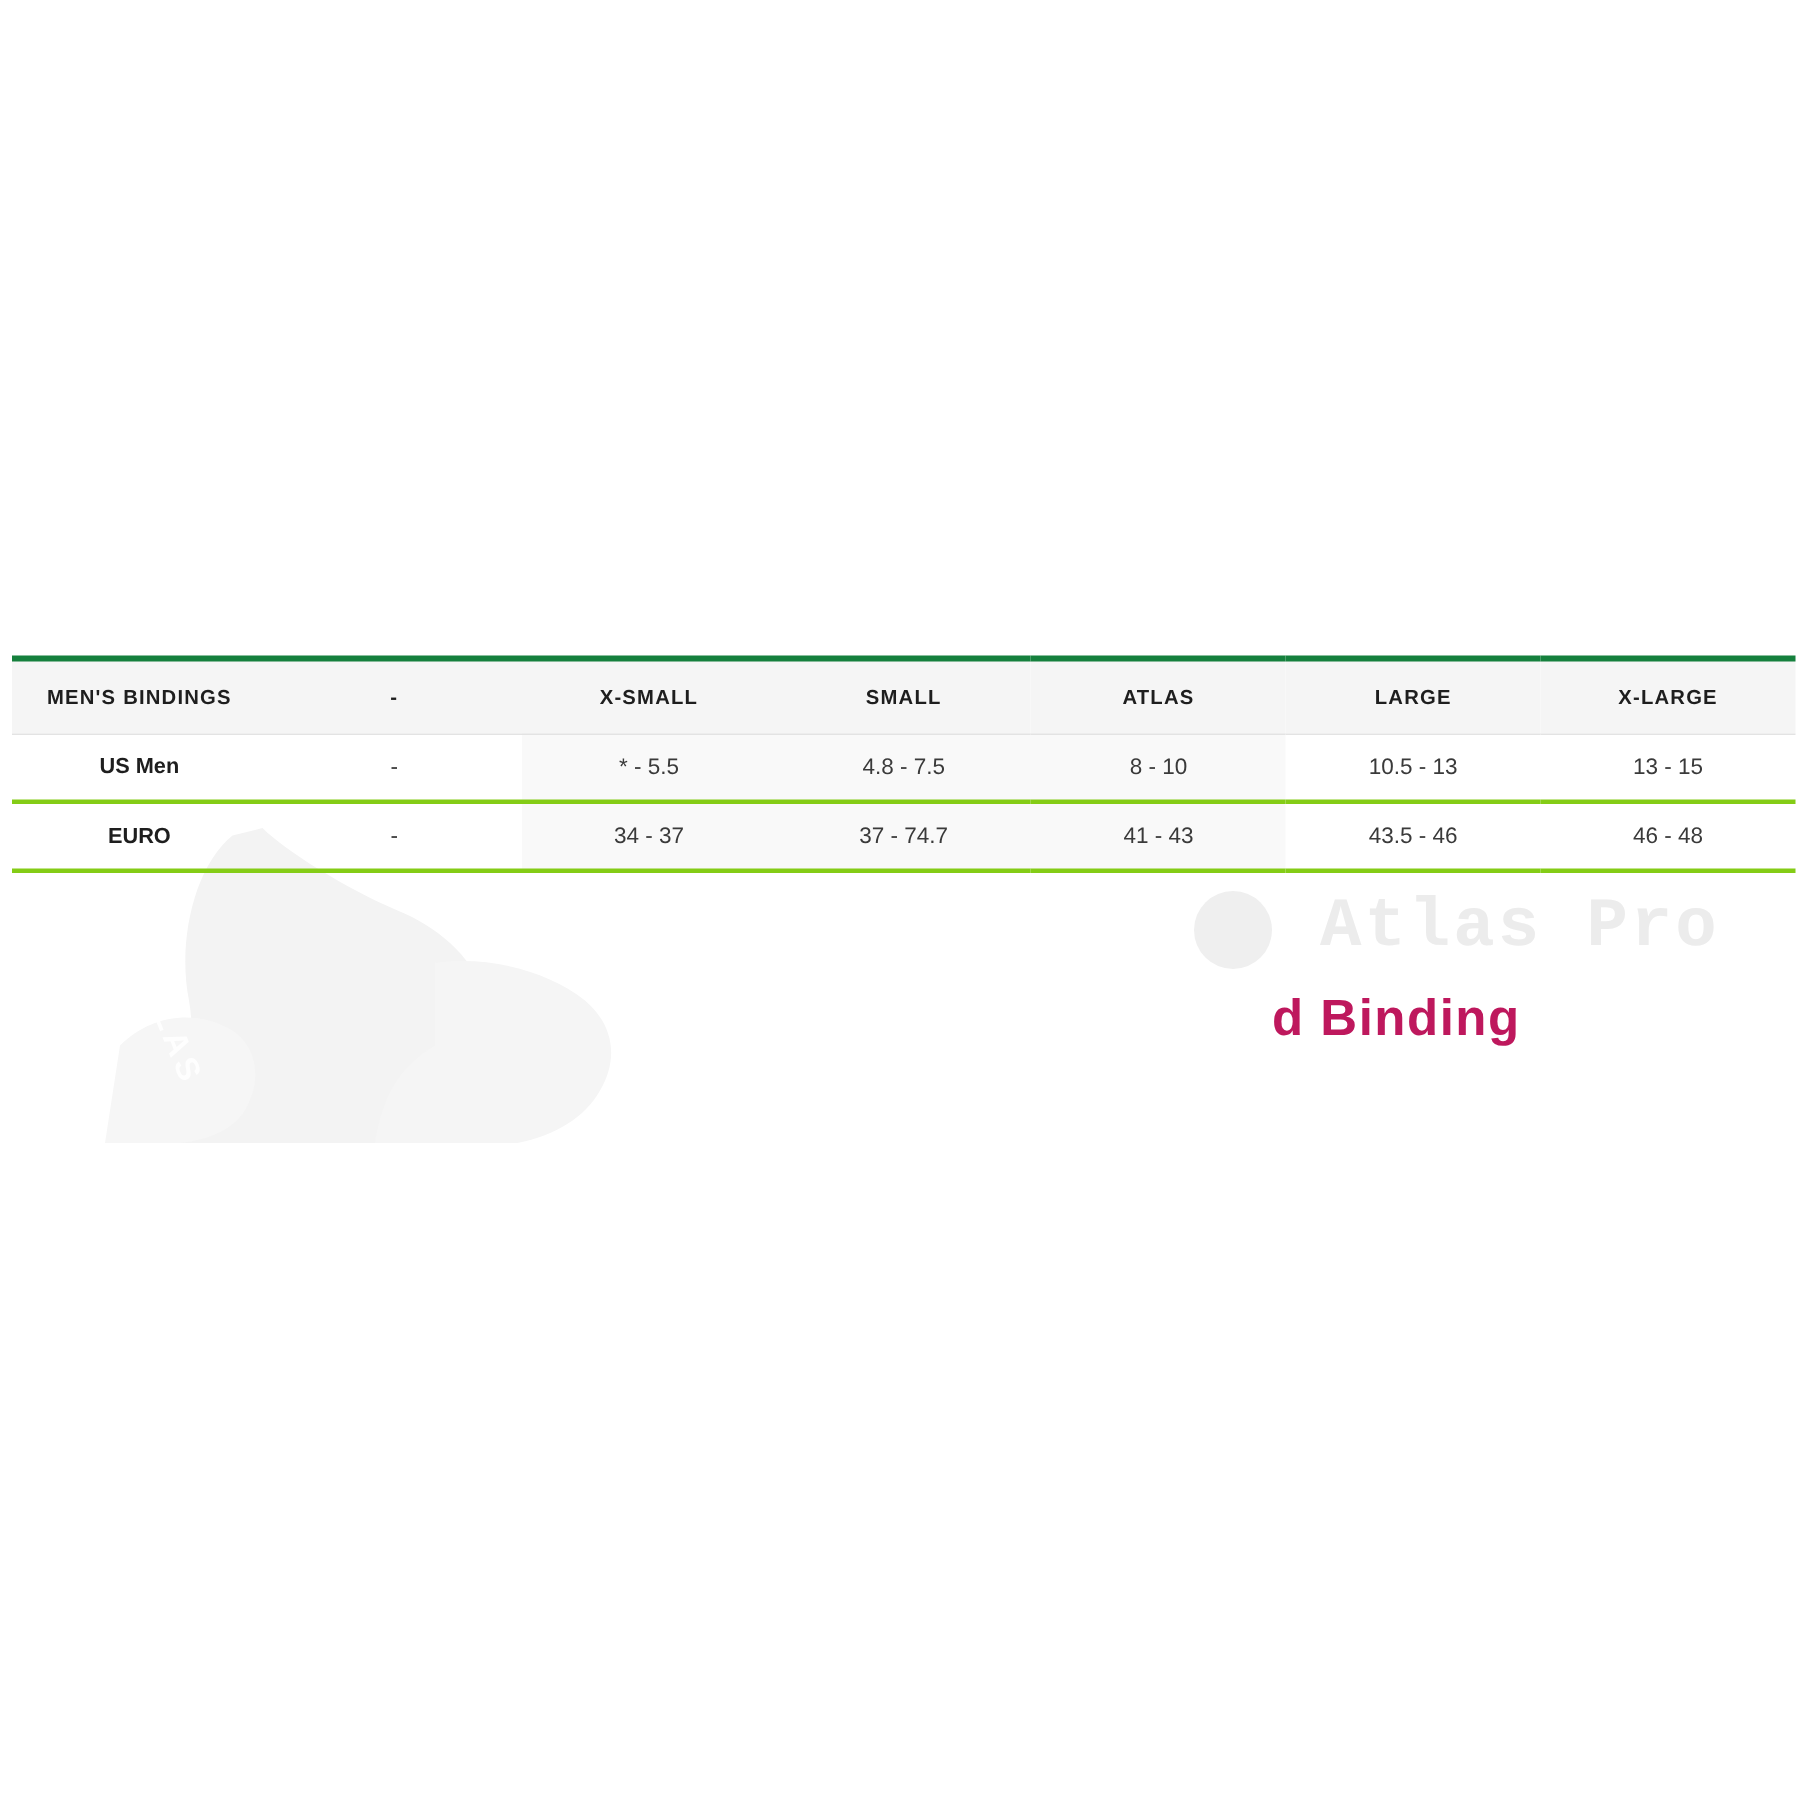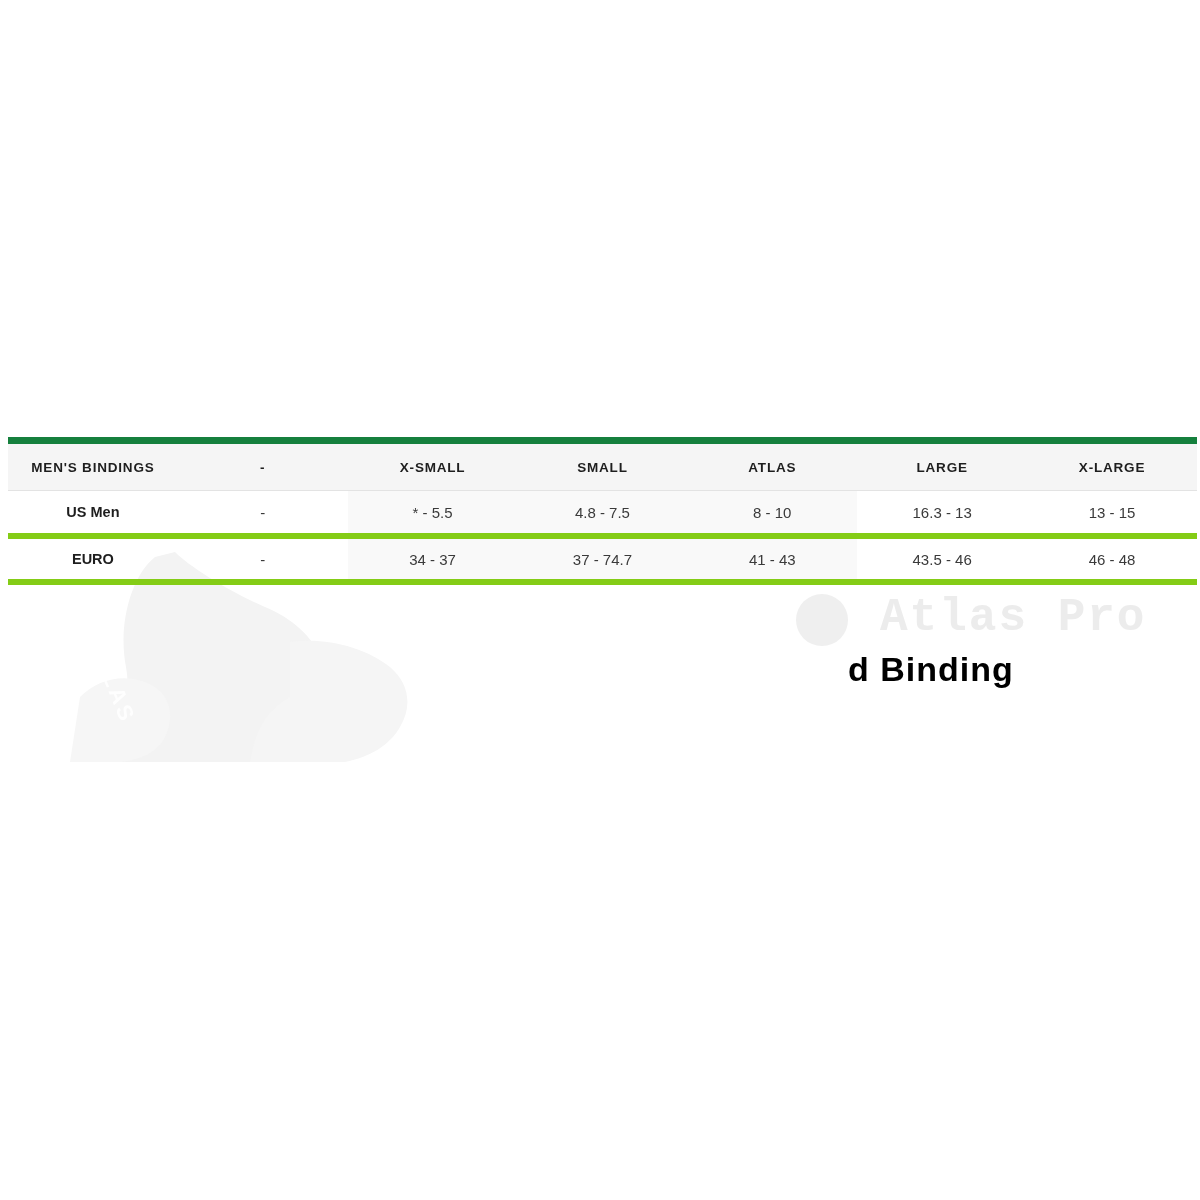--- a/index.html
+++ b/index.html
@@ -23,25 +23,25 @@
     left: 880px; top: 155px;
     font-size: 46px;
     font-weight: bold;
     letter-spacing: 2px;
     color: #ececec;
     white-space: nowrap;
     font-family: Liberation Mono, monospace;
   }
   .wm-text-2 {
     position: absolute;
-    left: 848px; top: 213px;
+    left: 848px; top: 223px;
     font-size: 34px;
     font-weight: bold;
     letter-spacing: 1px;
-    color: #000000;
+    color: #be185d;
     white-space: nowrap;
   }
   .wm-circle {
     position: absolute;
     left: 796px; top: 157px;
     width: 52px; height: 52px;
     border-radius: 50%;
     background: #efefef;
   }
   .wm-product { position: absolute; left: 60px; top: 110px; }
@@ -64,32 +64,32 @@
     z-index: 1;
   }
   table.size-chart {
     width: 100%;
     border-collapse: collapse;
     table-layout: fixed;
   }
   table.size-chart thead th {
     height: 50px;
     background: #f5f5f5;
-    border-top: 7px solid #15803d;
+    border-top: 4px solid #15803d;
     border-bottom: 1px solid #e3e3e3;
     font-size: 13.5px;
     font-weight: bold;
     letter-spacing: 0.8px;
     color: #1e1e1e;
     text-align: center;
     vertical-align: middle;
   }
   table.size-chart tbody td {
     height: 45.8px;
-    border-bottom: 6px solid #84cc16;
+    border-bottom: 3px solid #84cc16;
     font-size: 15px;
     font-weight: normal;
     color: #3a3a3a;
     text-align: center;
     vertical-align: middle;
     background: transparent;
   }
   table.size-chart tbody td.row-label {
     font-size: 14.5px;
     font-weight: bold;
@@ -131,21 +131,21 @@
           <th>X-LARGE</th>
         </tr>
     </thead>
     <tbody>
         <tr>
           <td class="row-label">US Men</td>
           <td>-</td>
           <td class="band">* - 5.5</td>
           <td class="band">4.8 - 7.5</td>
           <td class="band">8 - 10</td>
-          <td>16.3 - 13</td>
+          <td>10.5 - 13</td>
           <td>13 - 15</td>
         </tr>
         <tr>
           <td class="row-label">EURO</td>
           <td>-</td>
           <td class="band">34 - 37</td>
           <td class="band">37 - 74.7</td>
           <td class="band">41 - 43</td>
           <td>43.5 - 46</td>
           <td>46 - 48</td>

